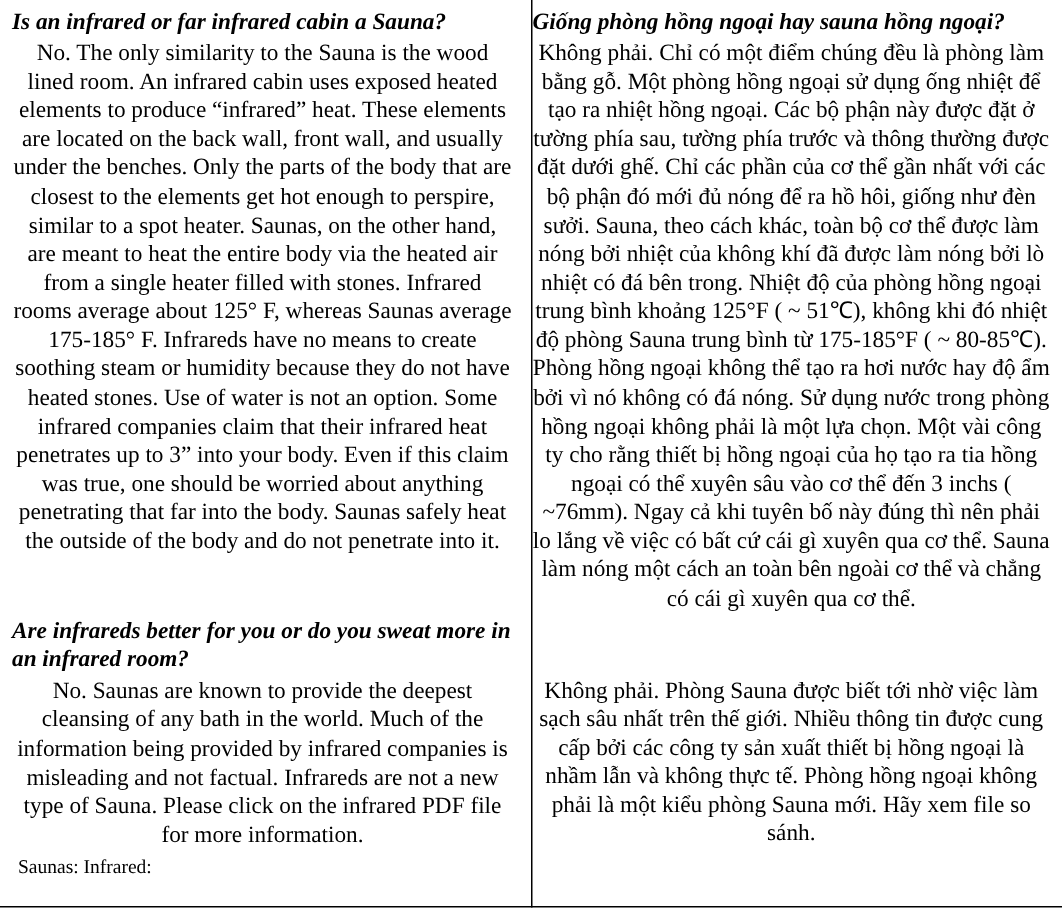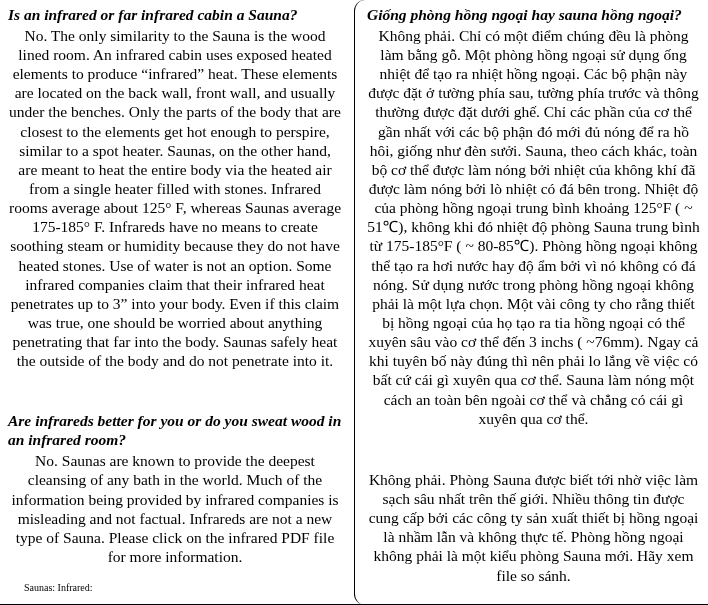--- a/index.html
+++ b/index.html
@@ -30,24 +30,23 @@
     box-sizing: border-box;
     padding: 6px 10px 0 10px;
   }
   .col-left {
     width: 354px;
     padding-left: 8px;
     padding-right: 12px;
   }
   .col-right {
     width: 354px;
-    padding-left: 12px;
+    padding-left: 0;
     padding-right: 8px;
     border-left: 1px solid #000000;
-    border-radius: 11px;
   }
   .qa-block {
     margin-bottom: 4px;
   }
   .q {
     font-style: italic;
     font-weight: bold;
     font-size: 15.5px;
     line-height: 1.22;
     margin: 0 0 1px 0;
@@ -55,23 +54,23 @@
   .a {
     font-size: 15.5px;
     line-height: 1.235;
     margin: 0;
     text-align: center;
   }
   .gap-large {
     height: 38px;
   }
   .trailing {
-    font-size: 10px;
+    font-size: 13px;
     line-height: 1.235;
-    margin: 16px;
+    margin: 4px;
   }
   .divider-bottom {
     position: absolute;
     left: 0;
     bottom: 0;
     width: 708px;
     height: 1px;
     background: #000000;
   }
   .clip {
@@ -87,21 +86,21 @@
     <div class="col col-left clip">
 
       <div class="qa-block">
         <p class="q">Is an infrared or far infrared cabin a Sauna?</p>
         <p class="a">No. The only similarity to the Sauna is the wood lined room. An infrared cabin uses exposed heated elements to produce “infrared” heat. These elements are located on the back wall, front wall, and usually under the benches. Only the parts of the body that are closest to the elements get hot enough to perspire, similar to a spot heater. Saunas, on the other hand, are meant to heat the entire body via the heated air from a single heater filled with stones. Infrared rooms average about 125° F, whereas Saunas average 175-185° F. Infrareds have no means to create soothing steam or humidity because they do not have heated stones. Use of water is not an option. Some infrared companies claim that their infrared heat penetrates up to 3” into your body. Even if this claim was true, one should be worried about anything penetrating that far into the body. Saunas safely heat the outside of the body and do not penetrate into it.</p>
       </div>
 
       <div class="gap-large"></div>
 
       <div class="qa-block">
-        <p class="q">Are infrareds better for you or do you sweat wood in an infrared room?</p>
+        <p class="q">Are infrareds better for you or do you sweat more in an infrared room?</p>
         <p class="a"> No. Saunas are known to provide the deepest cleansing of any bath in the world. Much of the information being provided by infrared companies is misleading and not factual. Infrareds are not a new type of Sauna. Please click on the infrared PDF file for more information.</p>
         <p class="trailing">Saunas: Infrared:</p>
       </div>
 
     </div>
 
     <div class="col col-right clip">
 
       <div class="qa-block">
         <p class="q">Giống phòng hồng ngoại hay sauna hồng ngoại?</p>

